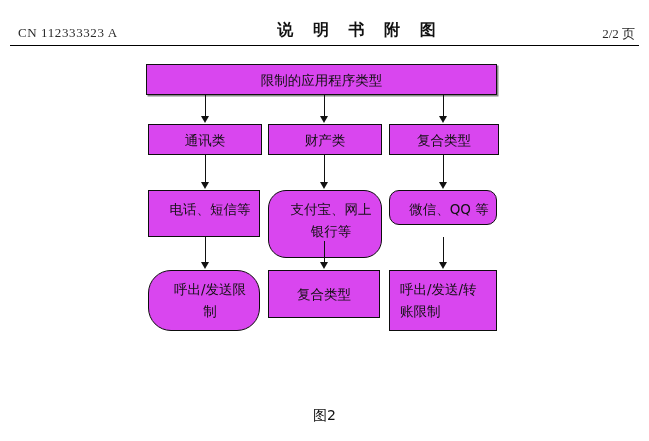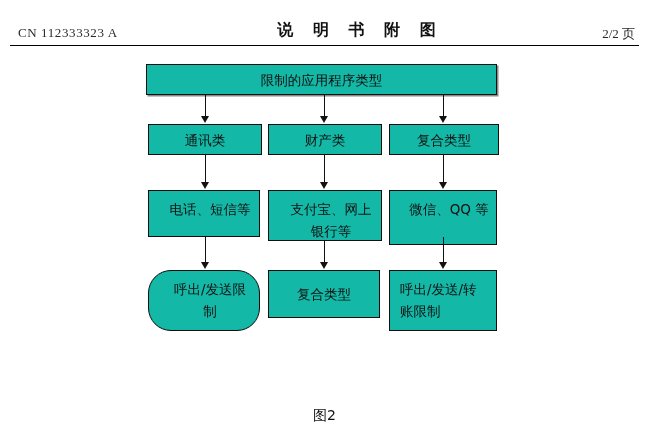--- a/index.html
+++ b/index.html
@@ -72,21 +72,21 @@
     position: absolute;
     left: 0;
     top: 47px;
     width: 649px;
     height: 340px;
   }
 
   .node {
     position: absolute;
     box-sizing: border-box;
-    background: #14b8a6;
+    background: #d946ef;
     border: 1.3px solid #0d0d0d;
     font-family: "DejaVu Sans", sans-serif;
     font-size: 13.5px;
     line-height: 22px;
     color: #111111;
     display: flex;
     justify-content: center;
     white-space: pre-line;
   }
   .node.center-both { align-items: center; text-align: center; }
@@ -156,23 +156,23 @@
   <div class="connector" style="left:205px; top:108px; height:28px;"></div>
   <div class="arrowhead" style="left:200.5px; top:135px;"></div>
 
   <div class="connector" style="left:324px; top:108px; height:28px;"></div>
   <div class="arrowhead" style="left:319.5px; top:135px;"></div>
 
   <div class="connector" style="left:443px; top:108px; height:28px;"></div>
   <div class="arrowhead" style="left:438.5px; top:135px;"></div>
 
   <div class="node top-center" style="left:148px; top:143px; width:112px; height:47px;">电话、短信等</div>
-  <div class="node top-center" style="left:268px; top:143px; width:114px; height:51px;">支付宝、网上
+  <div class="node top-center" style="left:268px; top:143px; width:114px; height:68px;border-radius:18px;">支付宝、网上
 银行等</div>
-  <div class="node top-center" style="left:389px; top:143px; width:108px; height:55px;">微信、QQ 等</div>
+  <div class="node top-center" style="left:389px; top:143px; width:108px; height:35px;border-radius:10px;">微信、QQ 等</div>
 
   <div class="connector" style="left:205px; top:190px; height:26px;"></div>
   <div class="arrowhead" style="left:200.5px; top:215px;"></div>
 
   <div class="connector" style="left:324px; top:194px; height:22px;"></div>
   <div class="arrowhead" style="left:319.5px; top:215px;"></div>
 
   <div class="connector" style="left:443px; top:190px; height:26px;"></div>
   <div class="arrowhead" style="left:438.5px; top:215px;"></div>
 

